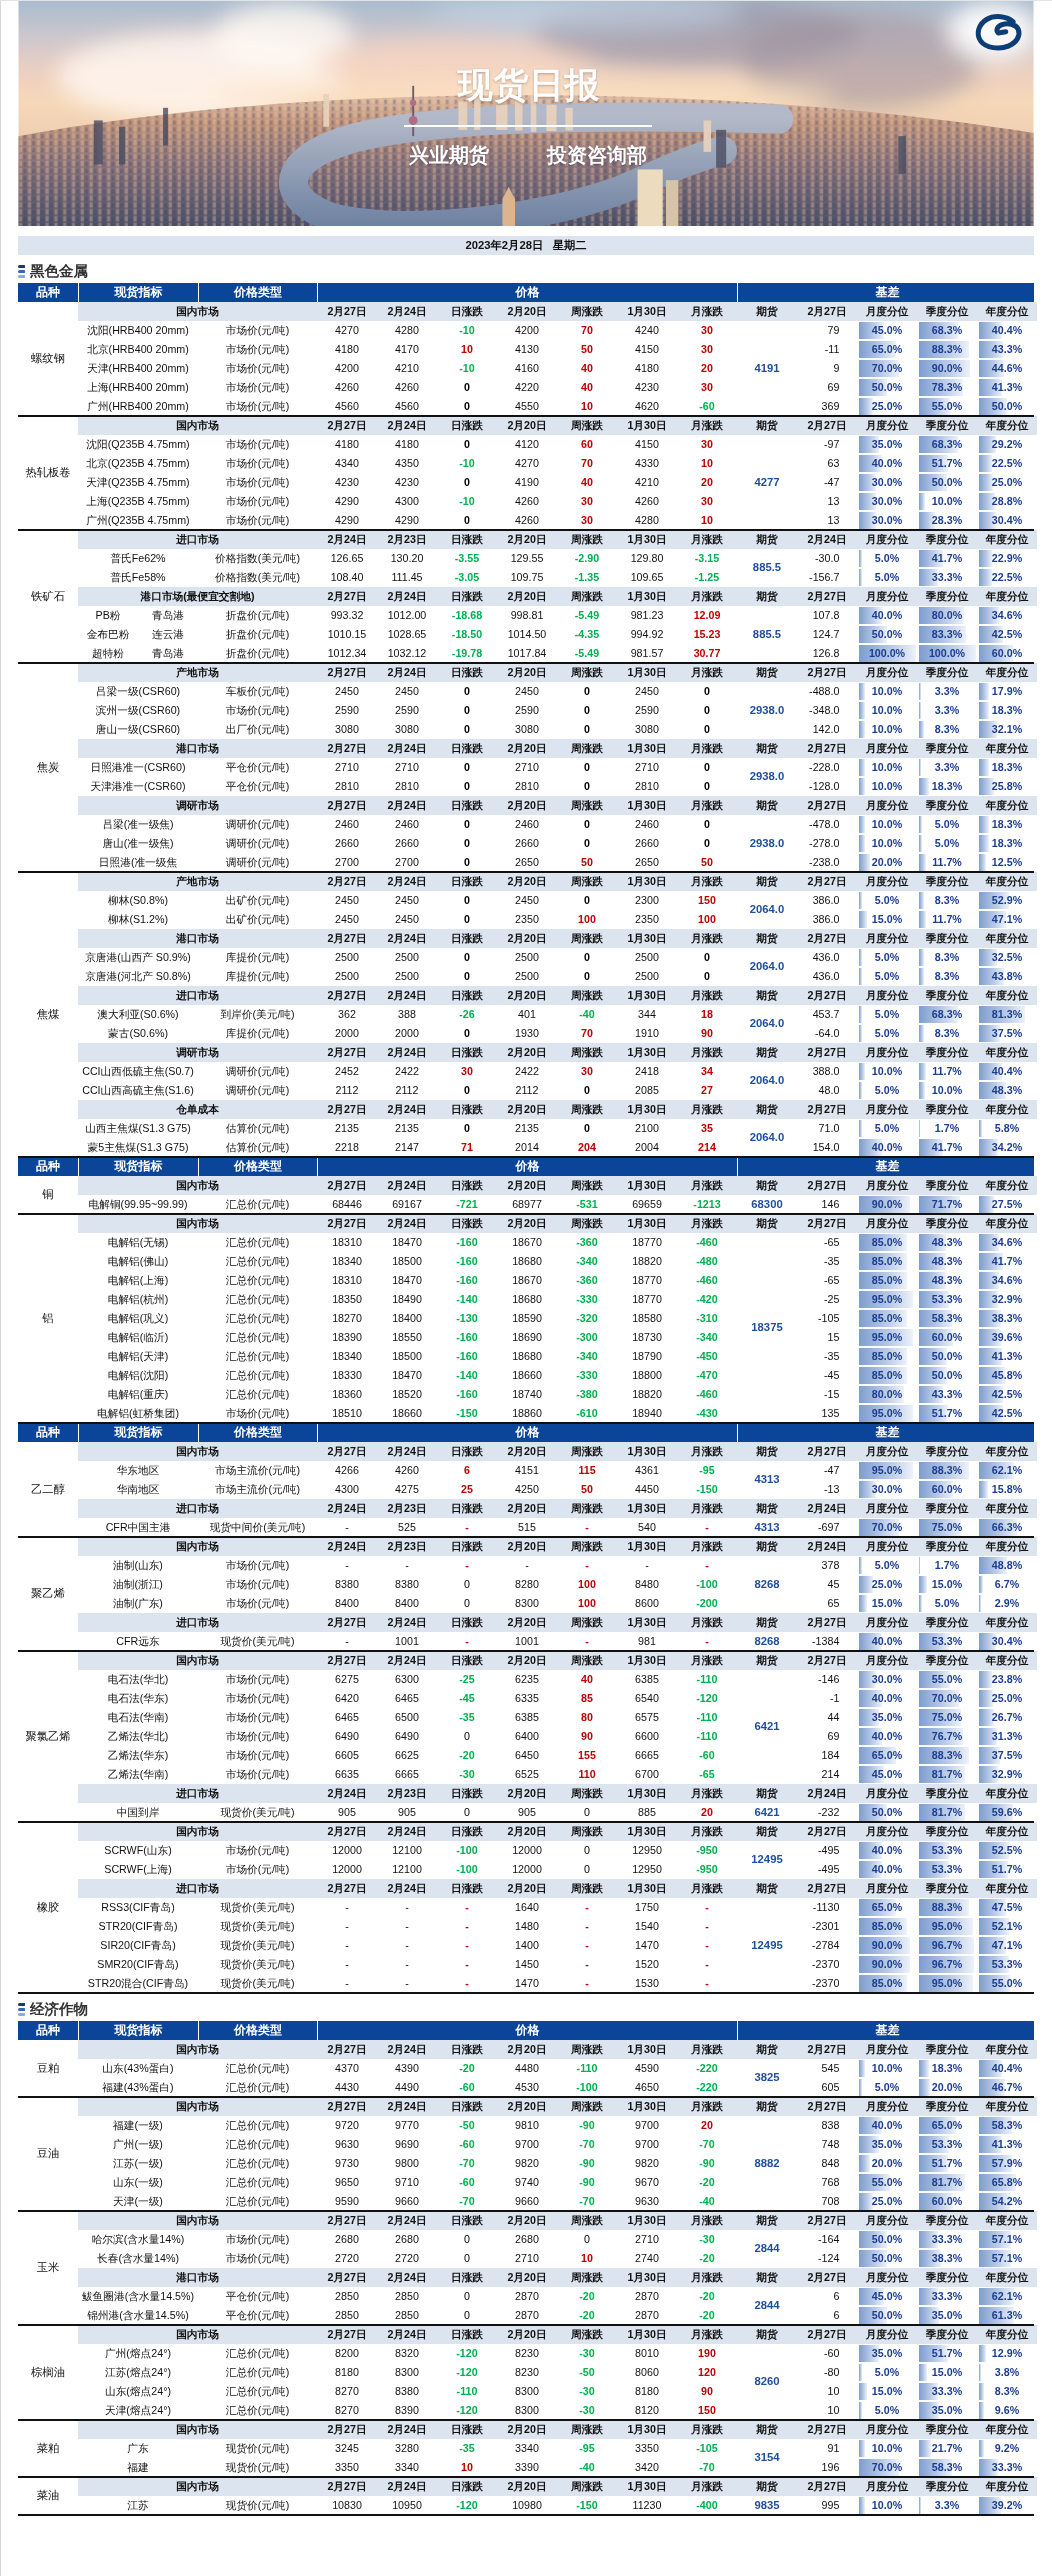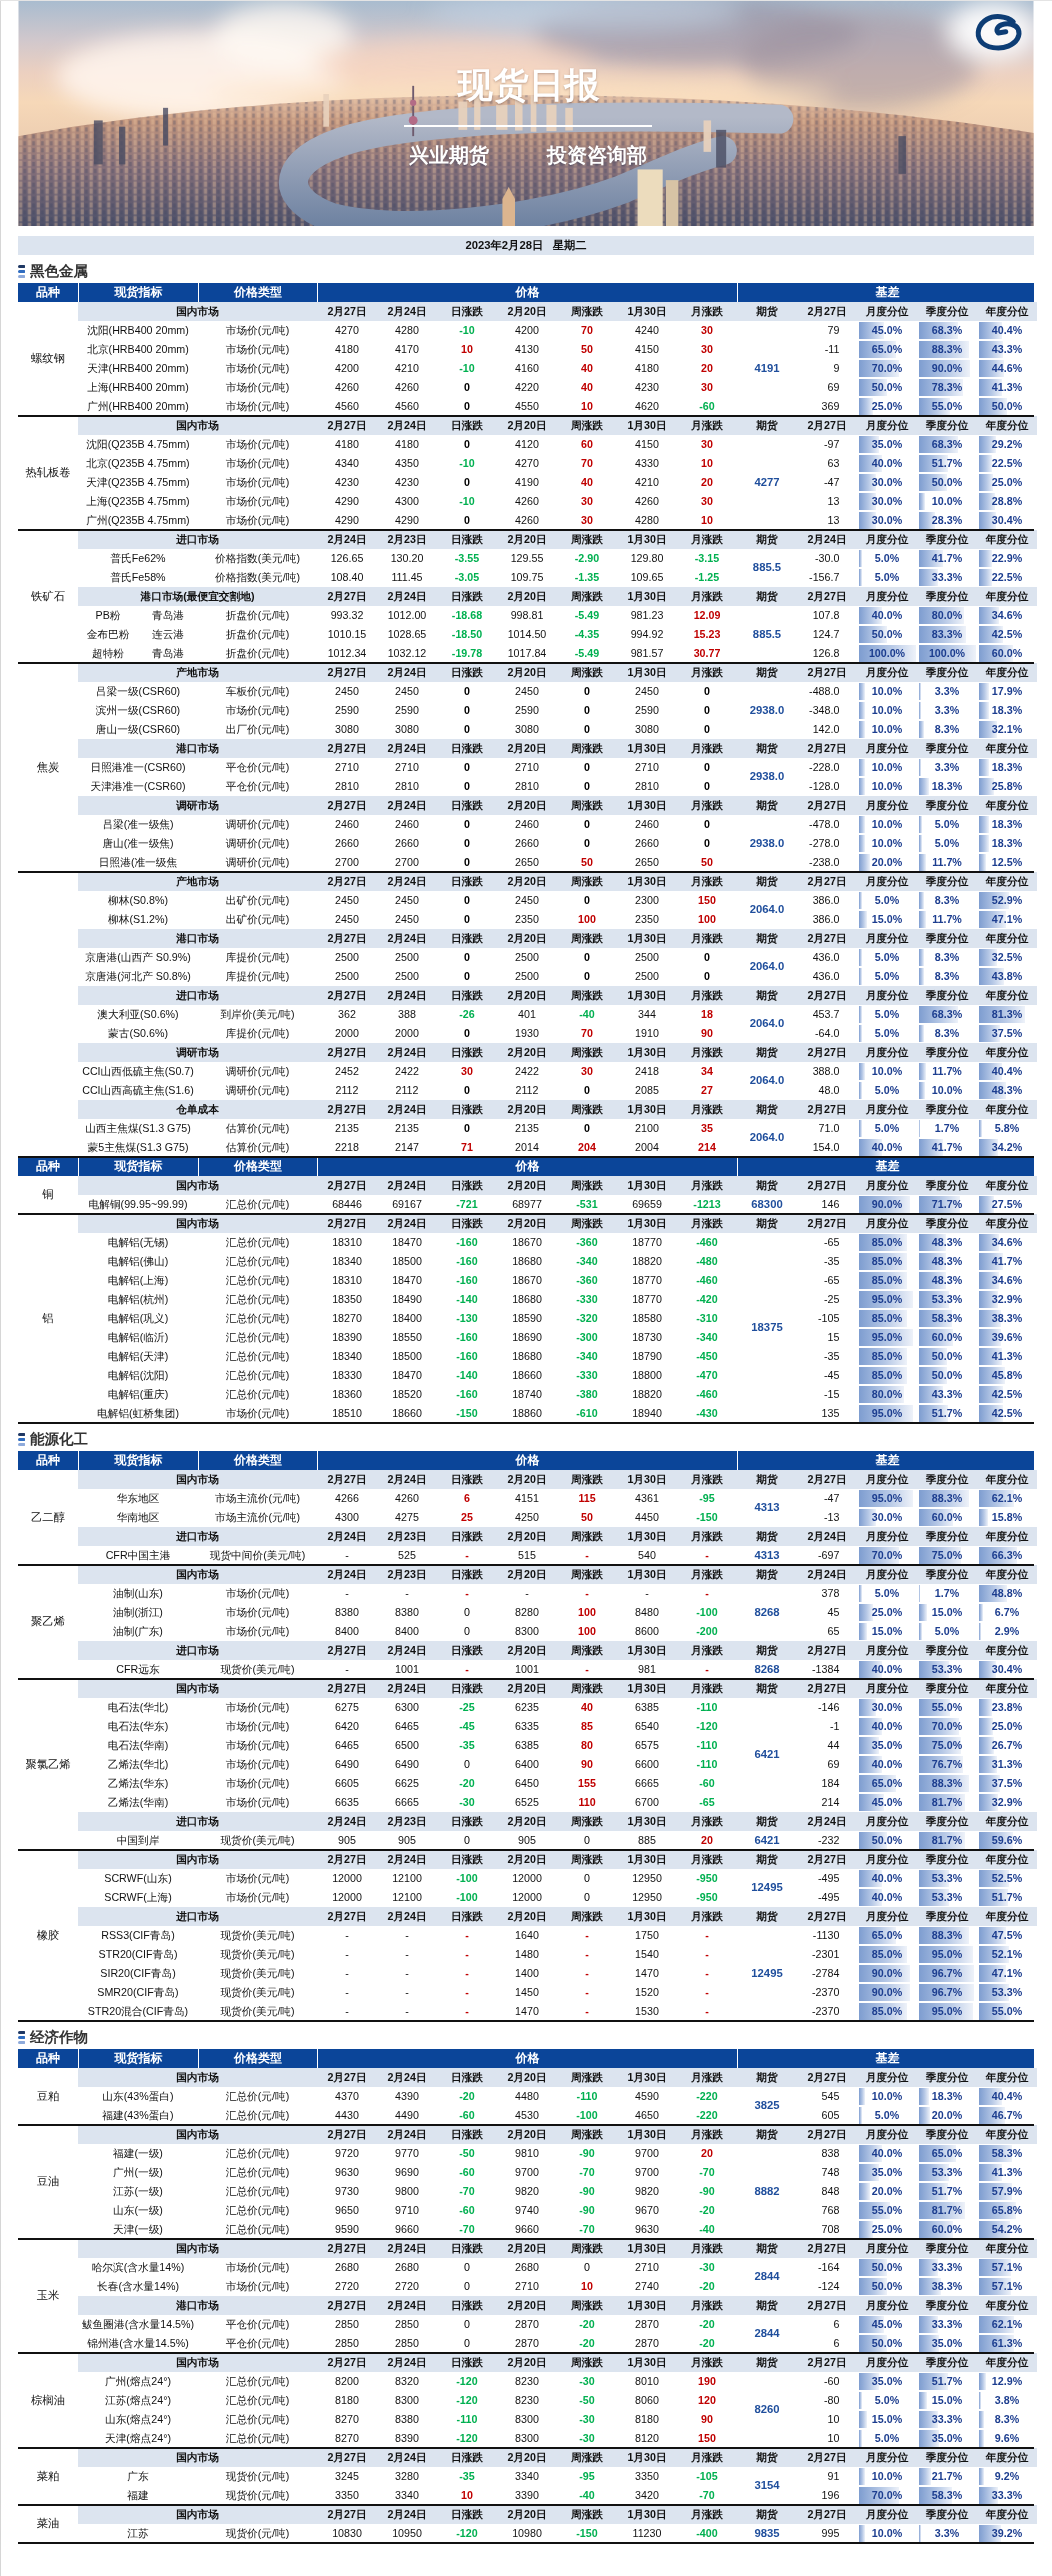--- a/index.html
+++ b/index.html
@@ -762,20 +762,21 @@
         <div class="cell pct" style="grid-area: 11 / 15;">
           <div class="bar" style="width: calc(11.7% - 0.4px);"></div>
           <span class="txt">11.7%</span>
         </div>
         <div class="cell pct" style="grid-area: 11 / 16;">
           <div class="bar" style="width: calc(12.5% - 0.4px);"></div>
           <span class="txt">12.5%</span>
         </div>
       </div>
       <div class="var">
+        <div class="cell vname" style="grid-area: 1 / 1 / span 15;">焦煤</div>
         <div class="cell sub" style="grid-area: 1 / 2 / auto / 5;">产地市场</div>
         <div class="cell sub" style="grid-area: 1 / 5;">2月27日</div>
         <div class="cell sub" style="grid-area: 1 / 6;">2月24日</div>
         <div class="cell sub" style="grid-area: 1 / 7;">日涨跌</div>
         <div class="cell sub" style="grid-area: 1 / 8;">2月20日</div>
         <div class="cell sub" style="grid-area: 1 / 9;">周涨跌</div>
         <div class="cell sub" style="grid-area: 1 / 10;">1月30日</div>
         <div class="cell sub" style="grid-area: 1 / 11;">月涨跌</div>
         <div class="cell sub" style="grid-area: 1 / 12;">期货</div>
         <div class="cell sub" style="grid-area: 1 / 13;">2月27日</div>
@@ -1340,28 +1341,20 @@
           <div class="bar" style="width: calc(51.7% - 1.6px);"></div>
           <span class="txt">51.7%</span>
         </div>
         <div class="cell pct" style="grid-area: 11 / 16;">
           <div class="bar" style="width: calc(42.5% - 1.3px);"></div>
           <span class="txt">42.5%</span>
         </div>
       </div>
     </section>
     <section class="sec sec-2">
-      <div class="sec-title">
-        <span class="sec-icon">
-          <i></i>
-          <i></i>
-          <i></i>
-        </span>
-        <span class="sec-title-text">能源化工</span>
-      </div>
       <div class="hdr">
         <div class="hcell" style="grid-column: 1;">品种</div>
         <div class="hcell" style="grid-column: 2 / 4;">现货指标</div>
         <div class="hcell" style="grid-column: 4;">价格类型</div>
         <div class="hcell" style="grid-column: 5 / 12;">价格</div>
         <div class="hcell" style="grid-column: 12 / 17;">基差</div>
       </div>
       <div class="var">
         <div class="cell vname" style="grid-area: 1 / 1 / span 5;">乙二醇</div>
         <div class="cell sub" style="grid-area: 1 / 2 / auto / 5;">国内市场</div>

